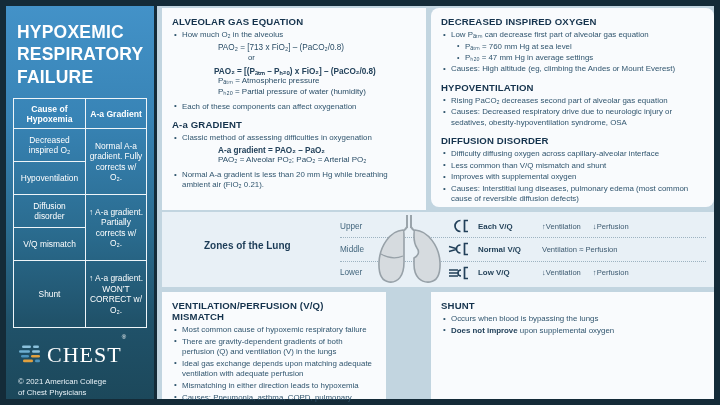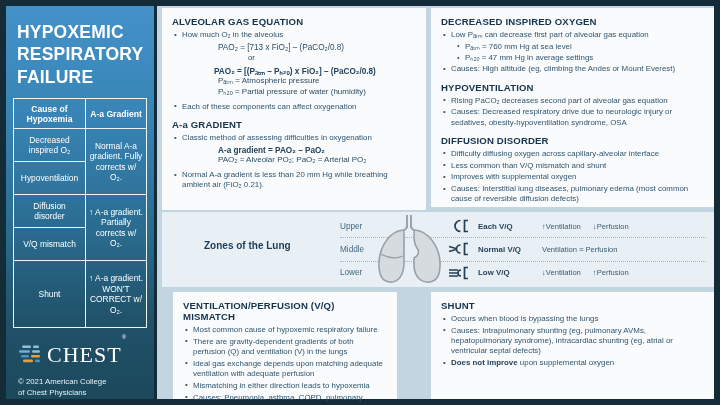--- a/index.html
+++ b/index.html
@@ -35,22 +35,22 @@
   .chest-word { font-family:"Liberation Serif", serif; font-size:22px; color:#fff; letter-spacing:1px; }
   .chest-reg { font-size:6px; vertical-align:top; position:relative; top:-8px; color:#fff; }
   .copyright { margin:9px 0 0 12px; font-size:7.8px; line-height:1.35; color:#e7f1f7; }
   
   .main {
     position:absolute; left:157px; top:6px; width:557px; height:393px;
     background:#c2d5e0;
   }
   .card { position:absolute; background:#f9fbfd; padding:8px 10px 6px 10px; }
   .card-tl { left:5px;  top:2px; width:264px; height:202px; }
-  .card-tr { left:274px; top:2px; width:283px; height:199px; }
-  .card-bl { left:5px;  top:286px; width:224px; height:107px;margin-left:11px; }
+  .card-tr { left:274px; top:2px; width:283px; height:199px;border-radius:8px; }
+  .card-bl { left:5px;  top:286px; width:224px; height:107px; }
   .card-br { left:274px; top:286px; width:283px; height:107px; }
   .band {
     position:absolute; left:5px; top:206px; width:552px; height:75px;
     background:#e8f0f6;
   }
   .sec-title {
     font-size:9.6px; font-weight:bold; color:#15334d; letter-spacing:.15px;
     margin:0 0 3px 0;
   }
   .sec { margin-bottom:7px; }
@@ -252,19 +252,18 @@
         <div class="b">Ideal gas exchange depends upon matching adequate ventilation with adequate perfusion</div>
         <div class="b">Mismatching in either direction leads to hypoxemia</div>
         <div class="b">Causes: Pneumonia, asthma, COPD, pulmonary embolus</div>
       </div>
     </div>
 
     <div class="card card-br">
       <div class="sec">
         <div class="sec-title">SHUNT</div>
         <div class="b">Occurs when blood is bypassing the lungs</div>
-        <div class="b">Causes: Intrapulmonary shunting (eg, pulmonary AVMs, hepatopulmonary syndrome), intracardiac shunting (eg, atrial or ventricular septal defects)</div>
         <div class="b"><span class="bold-frag">Does not improve</span><span> upon supplemental oxygen</span></div>
       </div>
     </div>
 
   </div>
 </div>
 
 </body></html>

